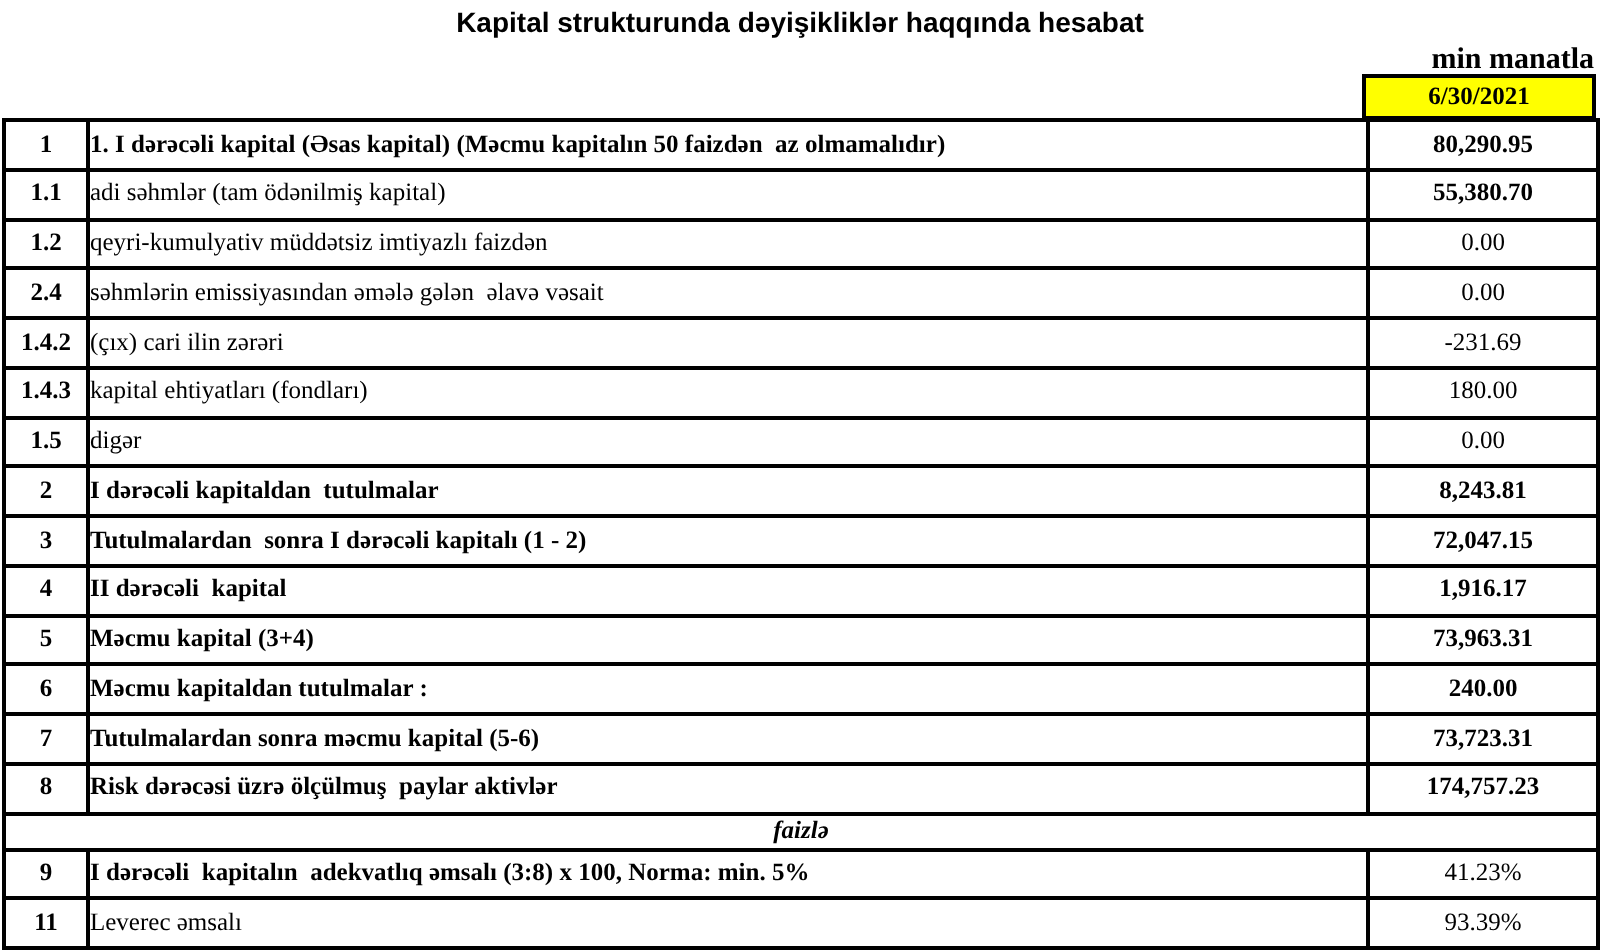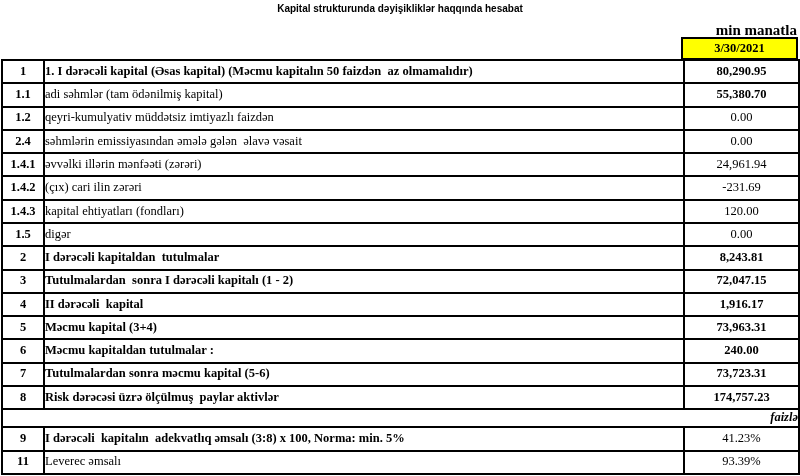--- a/index.html
+++ b/index.html
@@ -10,21 +10,21 @@
     color: #000000;
     position: relative;
     overflow: hidden;
   }
   .page-title {
     position: absolute;
     top: 3px; left: 0; width: 100%;
     text-align: center;
     font-family: "Liberation Sans", sans-serif;
     font-weight: bold;
-    font-size: 10px;
+    font-size: 14px;
   }
   .unit-label {
     position: absolute;
     top: 22px; right: 3px;
     font-weight: bold;
     font-size: 15px;
   }
   .date-cell {
     position: absolute;
     top: 37px; left: 681px;
@@ -61,36 +61,36 @@
     white-space: pre;
   }
   td.value-cell {
     text-align: center;
     padding-right: 3px;
     white-space: pre;
   }
   td.bold { font-weight: bold; }
   tr.section-row { height: 18px; }
   td.section-cell {
-    text-align: right;
+    text-align: center;
     font-weight: bold;
     font-style: italic;
     padding-right: 4px;
     font-size: 12.5px;
     margin-left: 16px;
   }
 </style>
 </head>
 <body>
 
 <div class="page-title">Kapital strukturunda dəyişikliklər haqqında hesabat</div>
 
 <div class="unit-label">min manatla</div>
 
-<div class="date-cell" style="background: rgb(255, 255, 0);">3/30/2021</div>
+<div class="date-cell" style="background: rgb(255, 255, 0);">6/30/2021</div>
 
 <table class="report">
   <colgroup>
     <col style="width:42px">
     <col style="width:640px">
     <col style="width:115px">
   </colgroup>
   <tbody>
       <tr>
         <td class="num-cell">1</td>
@@ -106,33 +106,28 @@
         <td class="num-cell">1.2</td>
         <td class="label-cell">qeyri-kumulyativ müddətsiz imtiyazlı faizdən</td>
         <td class="value-cell">0.00</td>
       </tr>
       <tr>
         <td class="num-cell">2.4</td>
         <td class="label-cell">səhmlərin emissiyasından əmələ gələn  əlavə vəsait</td>
         <td class="value-cell">0.00</td>
       </tr>
       <tr>
-        <td class="num-cell">1.4.1</td>
-        <td class="label-cell">əvvəlki illərin mənfəəti (zərəri)</td>
-        <td class="value-cell">24,961.94</td>
-      </tr>
-      <tr>
         <td class="num-cell">1.4.2</td>
         <td class="label-cell">(çıx) cari ilin zərəri</td>
         <td class="value-cell">-231.69</td>
       </tr>
       <tr>
         <td class="num-cell">1.4.3</td>
         <td class="label-cell">kapital ehtiyatları (fondları)</td>
-        <td class="value-cell">120.00</td>
+        <td class="value-cell">180.00</td>
       </tr>
       <tr>
         <td class="num-cell">1.5</td>
         <td class="label-cell">digər</td>
         <td class="value-cell">0.00</td>
       </tr>
       <tr>
         <td class="num-cell">2</td>
         <td class="label-cell bold">I dərəcəli kapitaldan  tutulmalar</td>
         <td class="value-cell bold">8,243.81</td>

